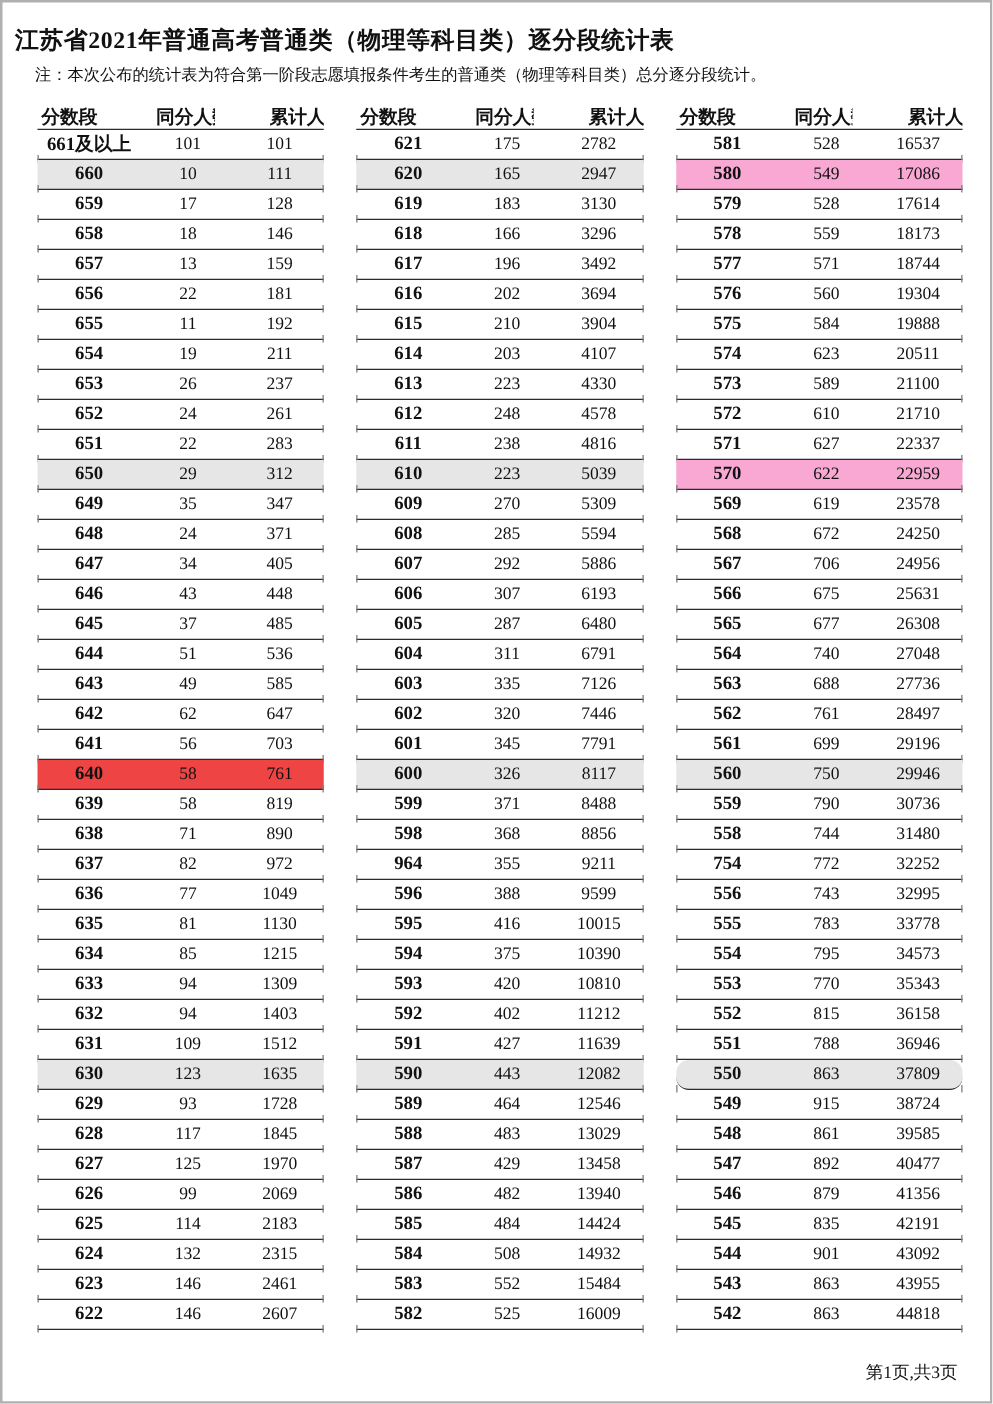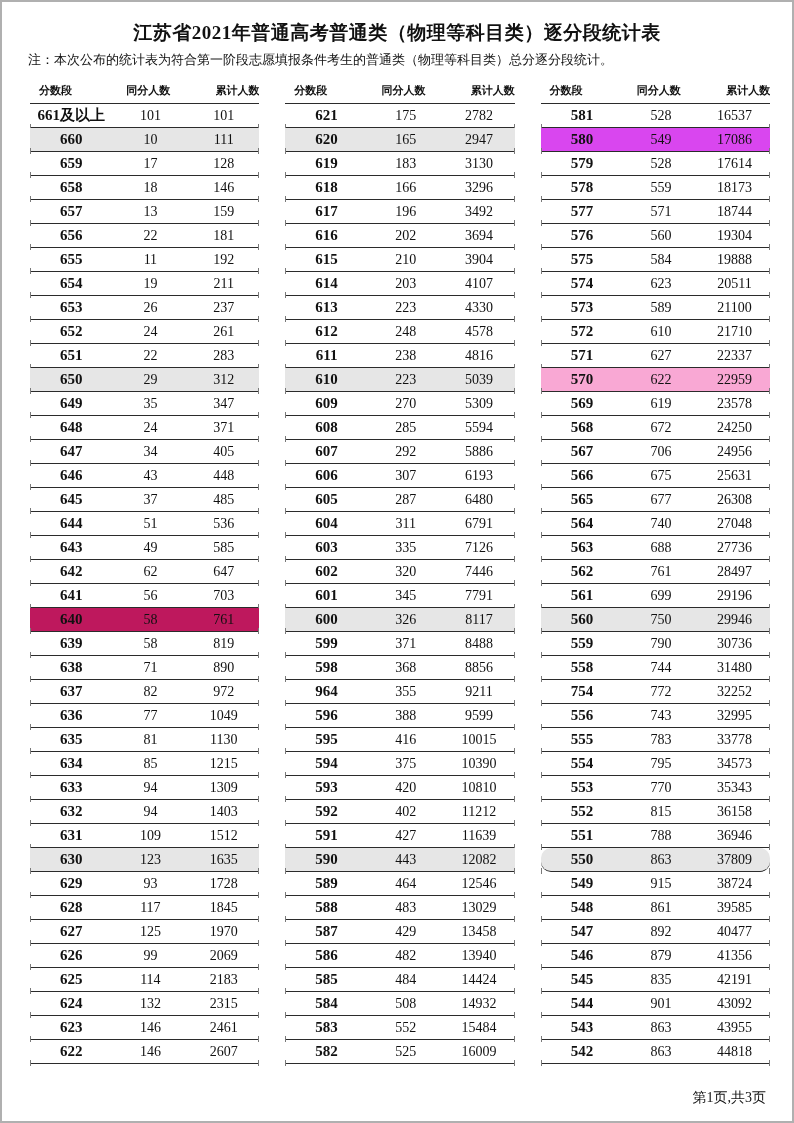--- a/index.html
+++ b/index.html
@@ -16,21 +16,21 @@
   }
   .page {
     position: absolute;
     inset: 0;
     border: 2px solid #b0b0b0;
     box-sizing: border-box;
     background: #fff;
   }
   .title {
     margin: 18px 10px 0 10px;
-    text-align: center;
+    text-align: left;
     font-size: 19px;
     line-height: 26px;
     font-weight: bold;
     letter-spacing: 0.5px;
   }
   .note {
     margin: 5px 20px 0 26px;
     font-size: 13px;
     line-height: 18px;
   }
@@ -38,24 +38,24 @@
     display: flex;
     margin: 8px 22px 0 28px;
     gap: 26px;
   }
   .score-table {
     flex: 1;
     min-width: 0;
   }
   .thead {
     display: flex;
-    align-items: center;
+    align-items: flex-end;
     height: 26px;
     font-weight: bold;
-    font-size: 11px;
+    font-size: 15px;
     border-bottom: 1px solid #2b2b2b;
     gap: 44px;
   }
   .trow {
     display: flex;
     align-items: center;
     height: 23px;
     border-bottom: 1px solid #2b2b2b;
     position: relative;
     font-size: 14px;
@@ -199,21 +199,21 @@
         <div class="trow">
           <div class="cell c0">642</div>
           <div class="cell c1">62</div>
           <div class="cell c2">647</div>
         </div>
         <div class="trow">
           <div class="cell c0">641</div>
           <div class="cell c1">56</div>
           <div class="cell c2">703</div>
         </div>
-        <div class="trow" style="background: #be185d;">
+        <div class="trow" style="background: #ef4444;">
           <div class="cell c0">640</div>
           <div class="cell c1">58</div>
           <div class="cell c2">761</div>
         </div>
         <div class="trow">
           <div class="cell c0">639</div>
           <div class="cell c1">58</div>
           <div class="cell c2">819</div>
         </div>
         <div class="trow">
@@ -513,21 +513,21 @@
         <div class="thead">
           <div class="hcell c0">分数段</div>
           <div class="hcell c1">同分人数</div>
           <div class="hcell c2">累计人数</div>
         </div>
         <div class="trow">
           <div class="cell c0">581</div>
           <div class="cell c1">528</div>
           <div class="cell c2">16537</div>
         </div>
-        <div class="trow" style="background: #d946ef;">
+        <div class="trow" style="background: #f9a8d4;">
           <div class="cell c0">580</div>
           <div class="cell c1">549</div>
           <div class="cell c2">17086</div>
         </div>
         <div class="trow">
           <div class="cell c0">579</div>
           <div class="cell c1">528</div>
           <div class="cell c2">17614</div>
         </div>
         <div class="trow">

